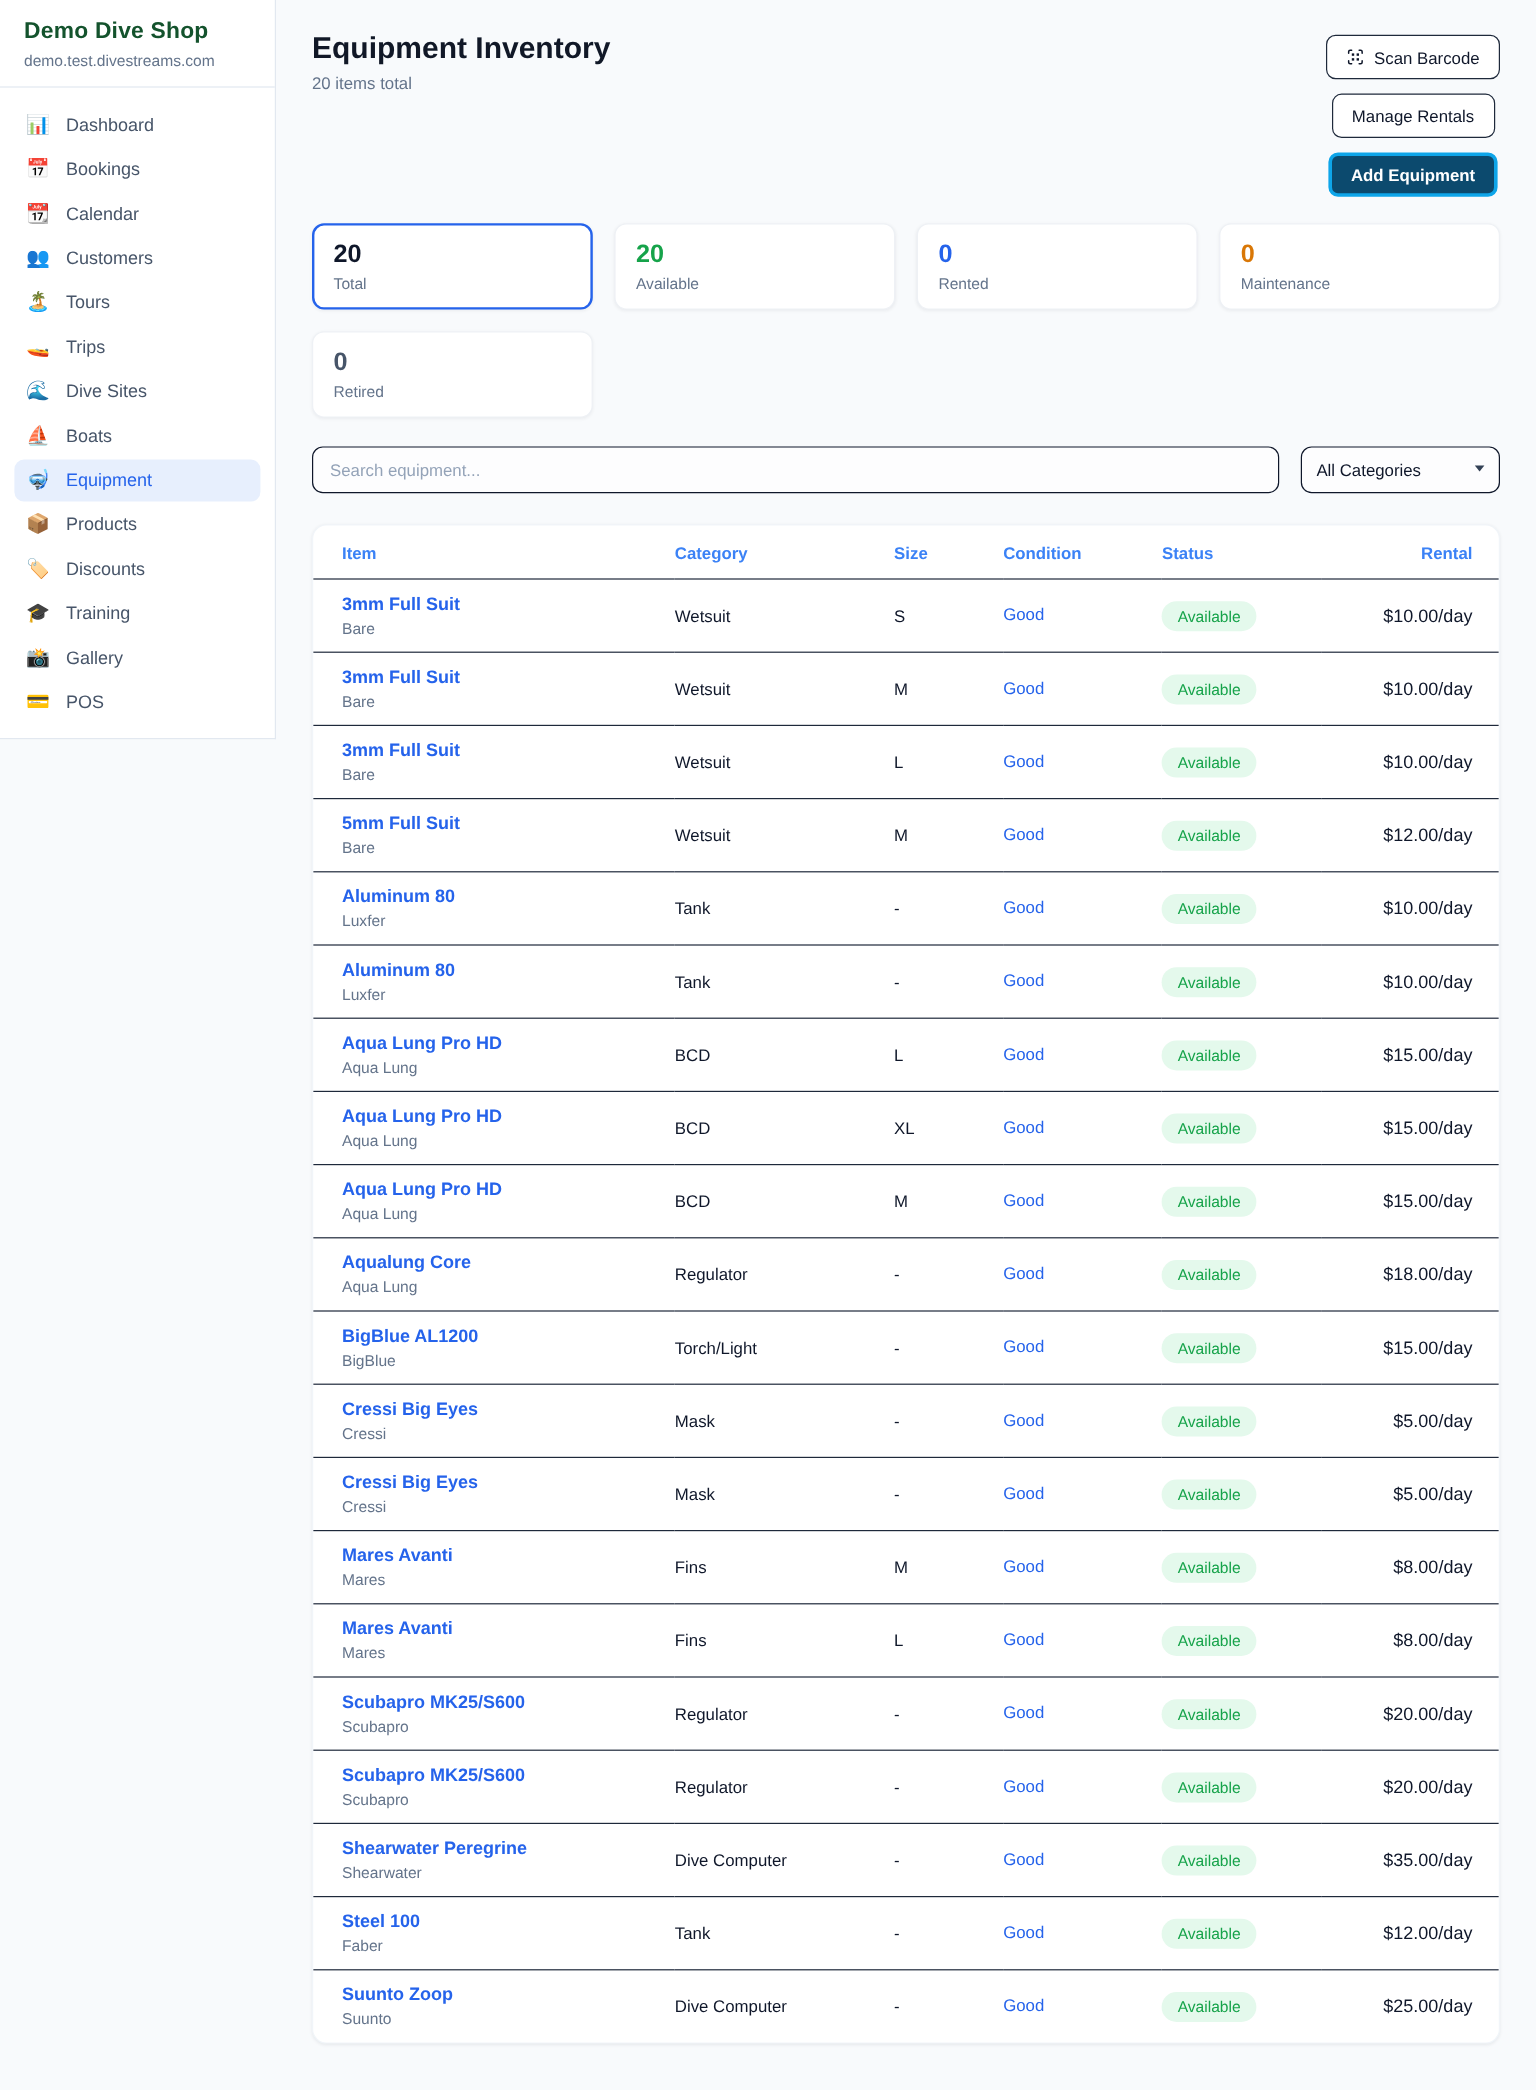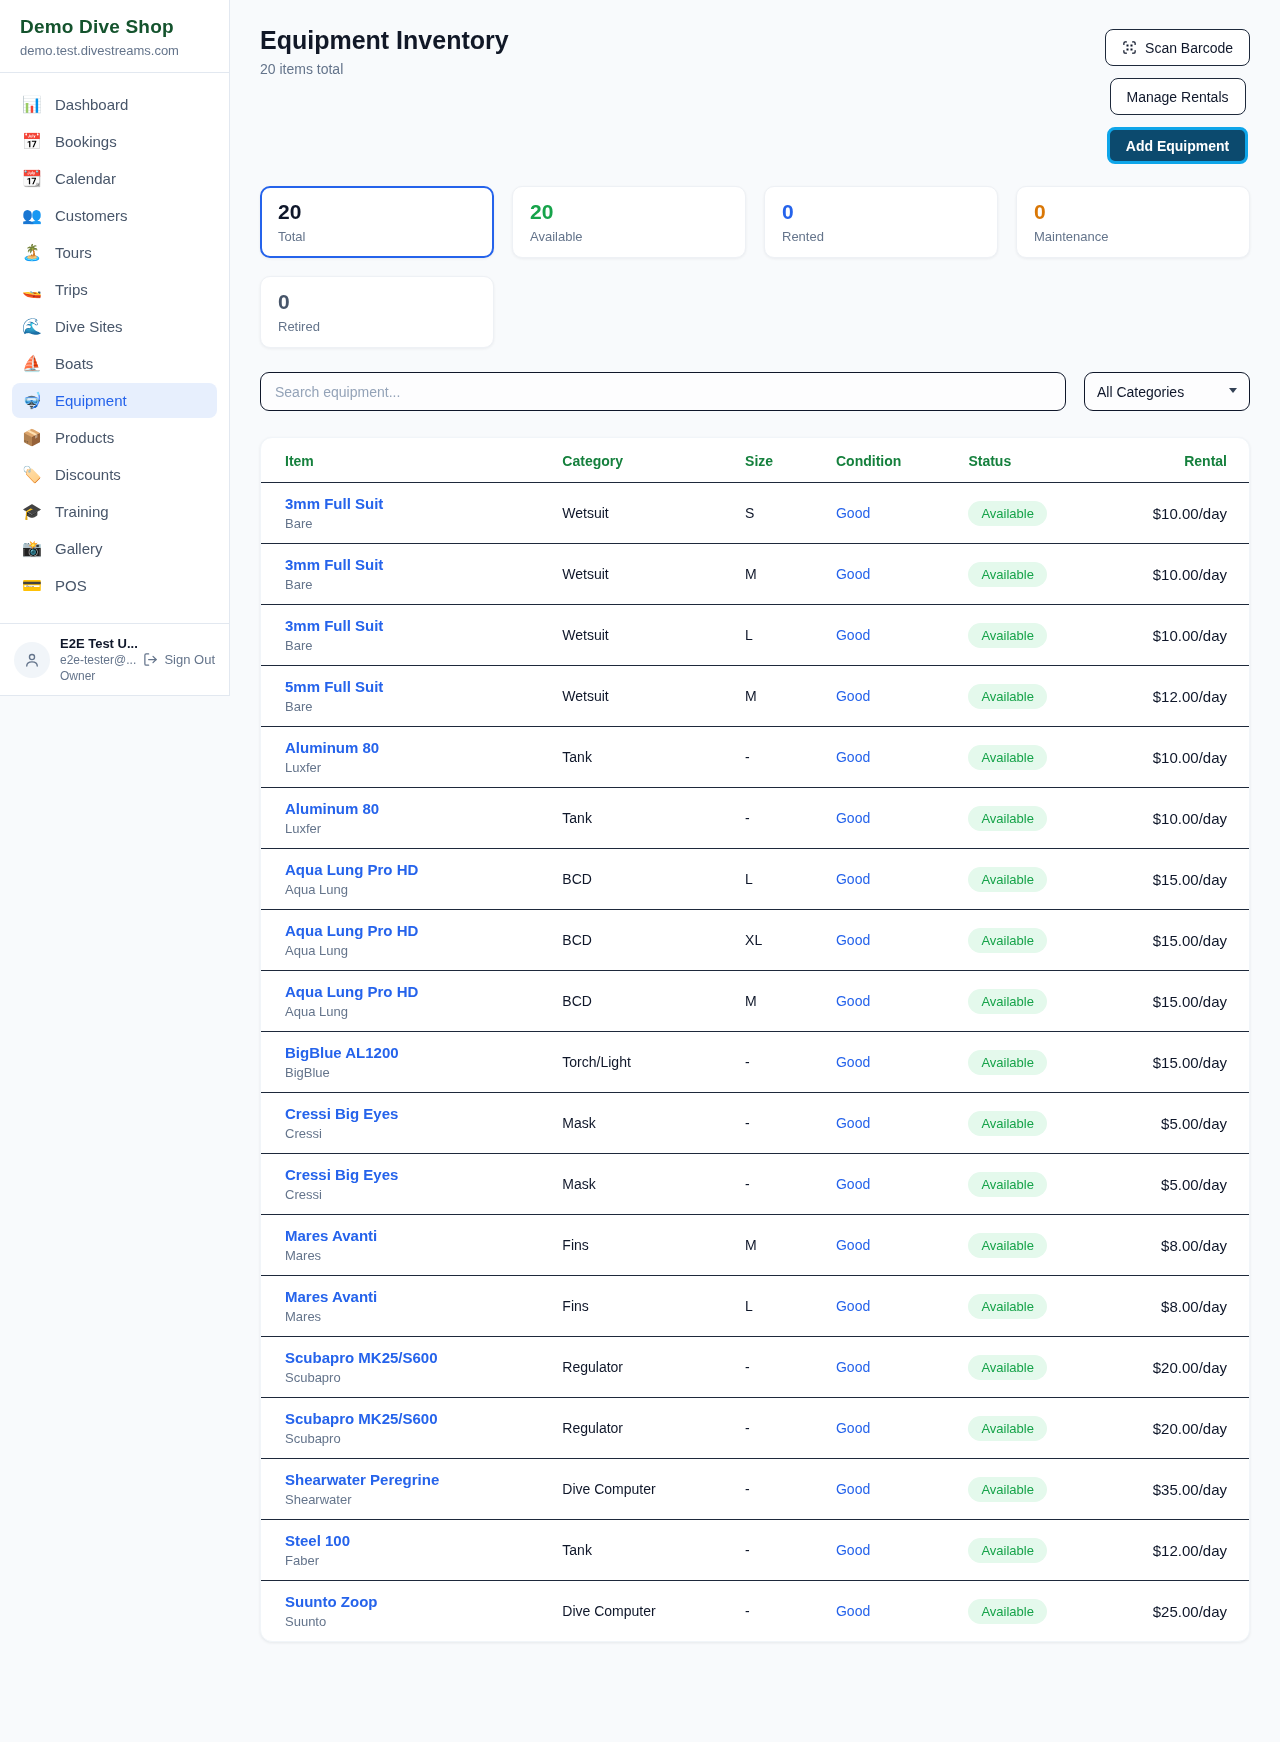--- a/index.html
+++ b/index.html
@@ -79,21 +79,21 @@
     background:#fdfdfe; font-size:14px; color:#0f172a; padding:0 36px 0 12px;
     appearance:none; -webkit-appearance:none; cursor:pointer; font-family:"Liberation Sans", sans-serif;
   }
   
   .table-card {
     background:#ffffff; border-radius:12px; box-shadow:0 1px 3px rgba(15,23,42,.08);
     overflow:hidden; border:1px solid #f1f5f9;
   }
   table { width:100%; border-collapse:collapse; }
   thead th {
-    font-size:14px; font-weight:bold; color:#15803d; text-align:left;
+    font-size:14px; font-weight:bold; color:#3b82f6; text-align:left;
     padding:15px 0 13px; border-bottom:1px solid #1e293b;
   }
   th.col-item { width:30.5%; padding-left:24px; }
   th.col-category { width:18.5%; }
   th.col-size { width:9.2%; }
   th.col-condition { width:13.4%; }
   th.col-status { width:13.4%; }
   th.col-rental { width:15%; text-align:right; padding-right:22px; }
   tbody td { border-bottom:1px solid #1e293b; padding:12px 0; vertical-align:middle; }
   tbody tr:last-child td { border-bottom:none; }
@@ -181,41 +181,20 @@
   <div class="nav-item">
     <span class="nav-icon">📸</span>
     <span class="nav-label">Gallery</span>
   </div>
 
   <div class="nav-item">
     <span class="nav-icon">💳</span>
     <span class="nav-label">POS</span>
   </div>
 </nav>
-  <div class="user-block">
-    <div class="avatar">
-      <svg class="icon-svg" width="18" height="18" viewBox="0 0 24 24" fill="none" stroke="currentColor" stroke-width="1.8" stroke-linecap="round">
-        <circle cx="12" cy="8" r="3.4"></circle>
-          <path d="M5 20c0-3.6 3.2-5.6 7-5.6s7 2 7 5.6"></path>
-      </svg>
-    </div>
-    <div class="user-meta">
-      <div class="user-name">E2E Test U...</div>
-      <div class="user-email">e2e-tester@...</div>
-      <div class="user-role">Owner</div>
-    </div>
-    <div class="signout">
-      <svg class="icon-svg" width="15" height="15" viewBox="0 0 24 24" fill="none" stroke="currentColor" stroke-width="2" stroke-linecap="round" stroke-linejoin="round">
-        <path d="M9 21H5a2 2 0 0 1-2-2V5a2 2 0 0 1 2-2h4"></path>
-          <path d="M16 17l5-5-5-5"></path>
-          <path d="M21 12H9"></path>
-      </svg>
-      <span>Sign Out</span>
-    </div>
-  </div>
 </aside>
 
 <main class="main">
 
   <div class="page-header">
     <div>
       <h1 class="page-title">Equipment Inventory</h1>
       <div class="page-subtitle">20 items total</div>
     </div>
     <div class="header-actions">
@@ -391,20 +370,31 @@
       <div class="item-name">Aqua Lung Pro HD</div>
       <div class="item-brand">Aqua Lung</div>
     </td>
     <td class="cell-category">BCD</td>
     <td class="cell-size">M</td>
     <td class="cell-condition"><span class="cond-link">Good</span></td>
     <td class="cell-status"><span class="badge">Available</span></td>
     <td class="cell-rental">$15.00/day</td>
   </tr>
 
+  <tr>
+    <td class="cell-item">
+      <div class="item-name">Aqualung Core</div>
+      <div class="item-brand">Aqua Lung</div>
+    </td>
+    <td class="cell-category">Regulator</td>
+    <td class="cell-size">-</td>
+    <td class="cell-condition"><span class="cond-link">Good</span></td>
+    <td class="cell-status"><span class="badge">Available</span></td>
+    <td class="cell-rental">$18.00/day</td>
+  </tr>
 
   <tr>
     <td class="cell-item">
       <div class="item-name">BigBlue AL1200</div>
       <div class="item-brand">BigBlue</div>
     </td>
     <td class="cell-category">Torch/Light</td>
     <td class="cell-size">-</td>
     <td class="cell-condition"><span class="cond-link">Good</span></td>
     <td class="cell-status"><span class="badge">Available</span></td>

